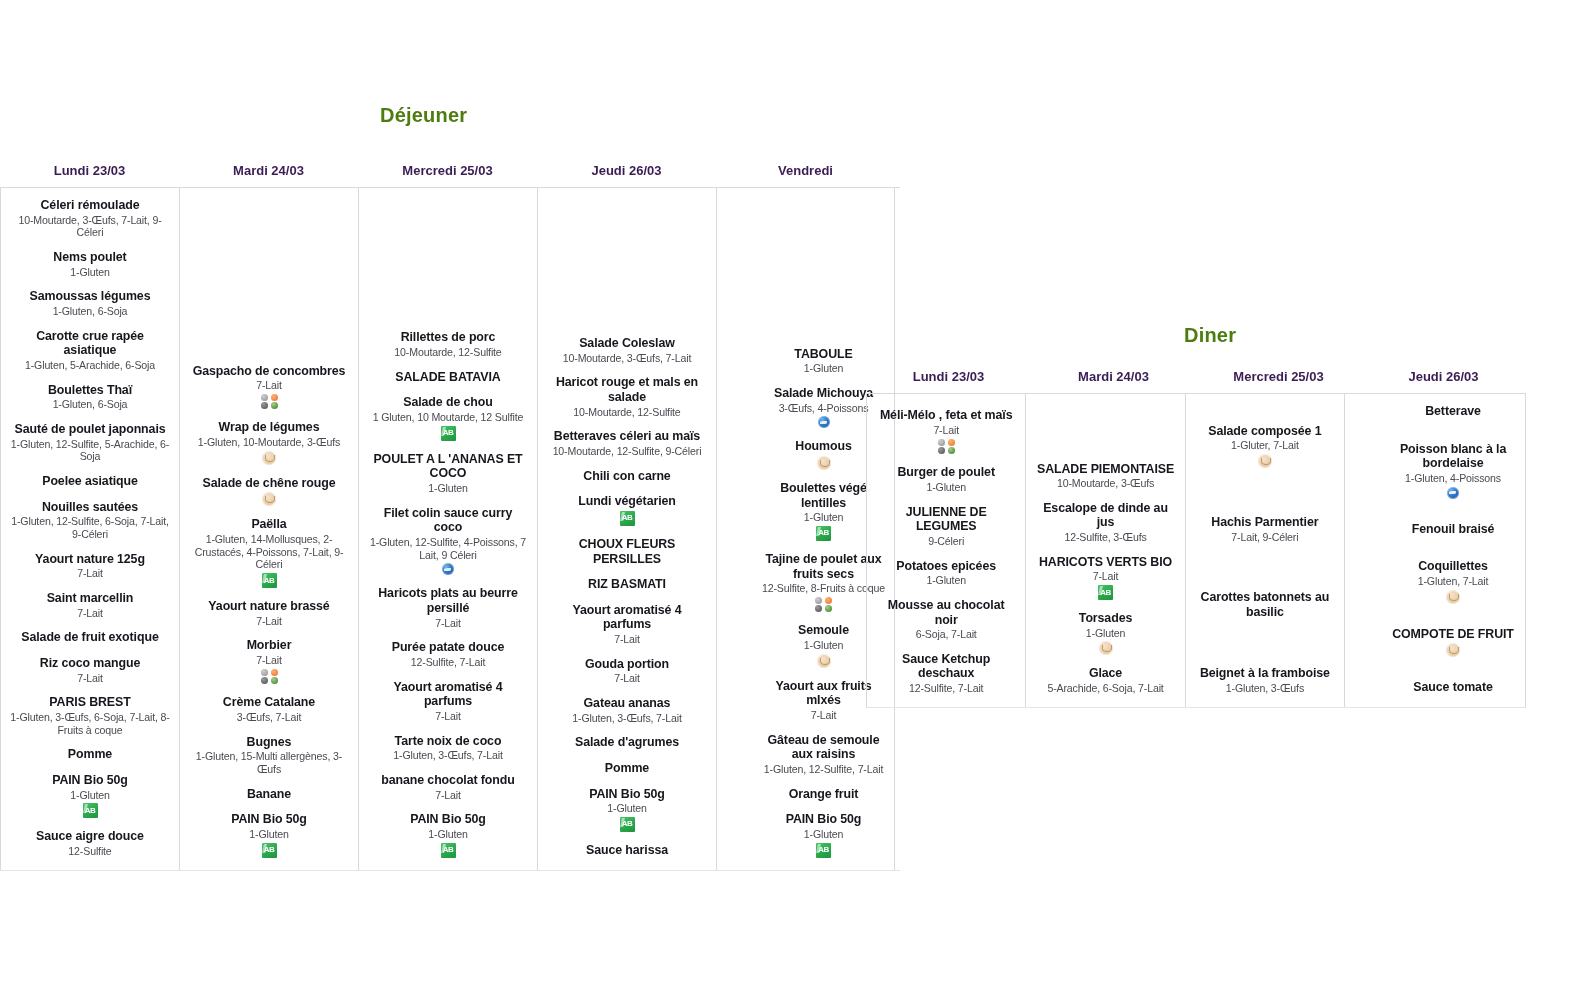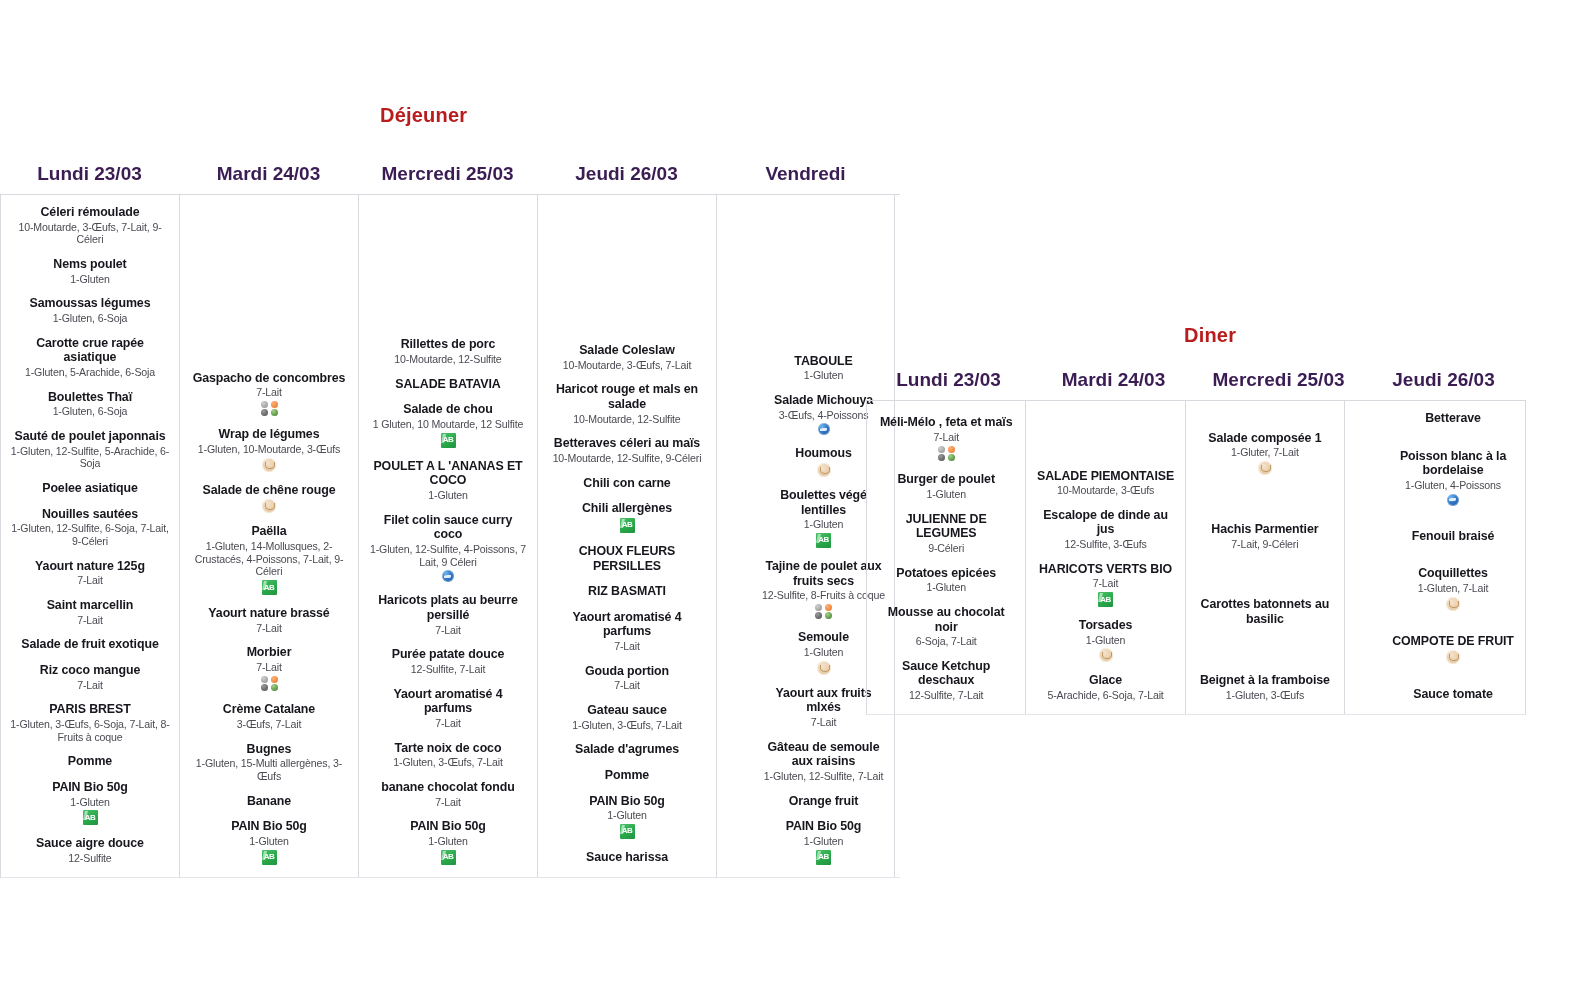--- a/index.html
+++ b/index.html
@@ -6,34 +6,34 @@
   body{
     width:1588px;height:1006px;background:#ffffff;
     font-family:"Liberation Sans","DejaVu Sans",sans-serif;
     position:relative;overflow:hidden;
     -webkit-font-smoothing:antialiased;
   }
   .section{position:absolute;}
 
   
   .sec-title{
-    color:#b91c1c;
+    color:#4d7c0f;
     font-size:20px;
     font-weight:700;
     letter-spacing:.2px;
     white-space:nowrap;
   }
 
   
   .day-head-row{display:flex;}
   .day-head{
     text-align:center;
     color:#3b1d54;
     font-weight:700;
-    font-size:19px;
+    font-size:13px;
     padding-bottom:9px;
     white-space:nowrap;
   }
 
   
   .menu-table{
     display:flex;
     border-top:1px solid #d8d8de;
     border-bottom:1px solid #e4e4ea;
   }
@@ -366,41 +366,41 @@
           <div class="dish-alg">10-Moutarde, 12-Sulfite</div>
         </div>
         <div class="dish">
           <div class="dish-name">Betteraves céleri au maïs</div>
           <div class="dish-alg">10-Moutarde, 12-Sulfite, 9-Céleri</div>
         </div>
         <div class="dish">
           <div class="dish-name">Chili con carne</div>
         </div>
         <div class="dish">
-          <div class="dish-name">Chili allergènes</div>
+          <div class="dish-name">Lundi végétarien</div>
           <div class="badges">
             <span class="ico ico-ab"></span>
           </div>
         </div>
         <div class="dish">
           <div class="dish-name">CHOUX FLEURS PERSILLES</div>
         </div>
         <div class="dish">
           <div class="dish-name">RIZ BASMATI</div>
         </div>
         <div class="dish">
           <div class="dish-name">Yaourt aromatisé 4 parfums</div>
           <div class="dish-alg">7-Lait</div>
         </div>
         <div class="dish">
           <div class="dish-name">Gouda portion</div>
           <div class="dish-alg">7-Lait</div>
         </div>
         <div class="dish">
-          <div class="dish-name">Gateau sauce</div>
+          <div class="dish-name">Gateau ananas</div>
           <div class="dish-alg">1-Gluten, 3-Œufs, 7-Lait</div>
         </div>
         <div class="dish">
           <div class="dish-name">Salade d'agrumes</div>
         </div>
         <div class="dish">
           <div class="dish-name">Pomme</div>
         </div>
         <div class="dish">
           <div class="dish-name">PAIN Bio 50g</div>

